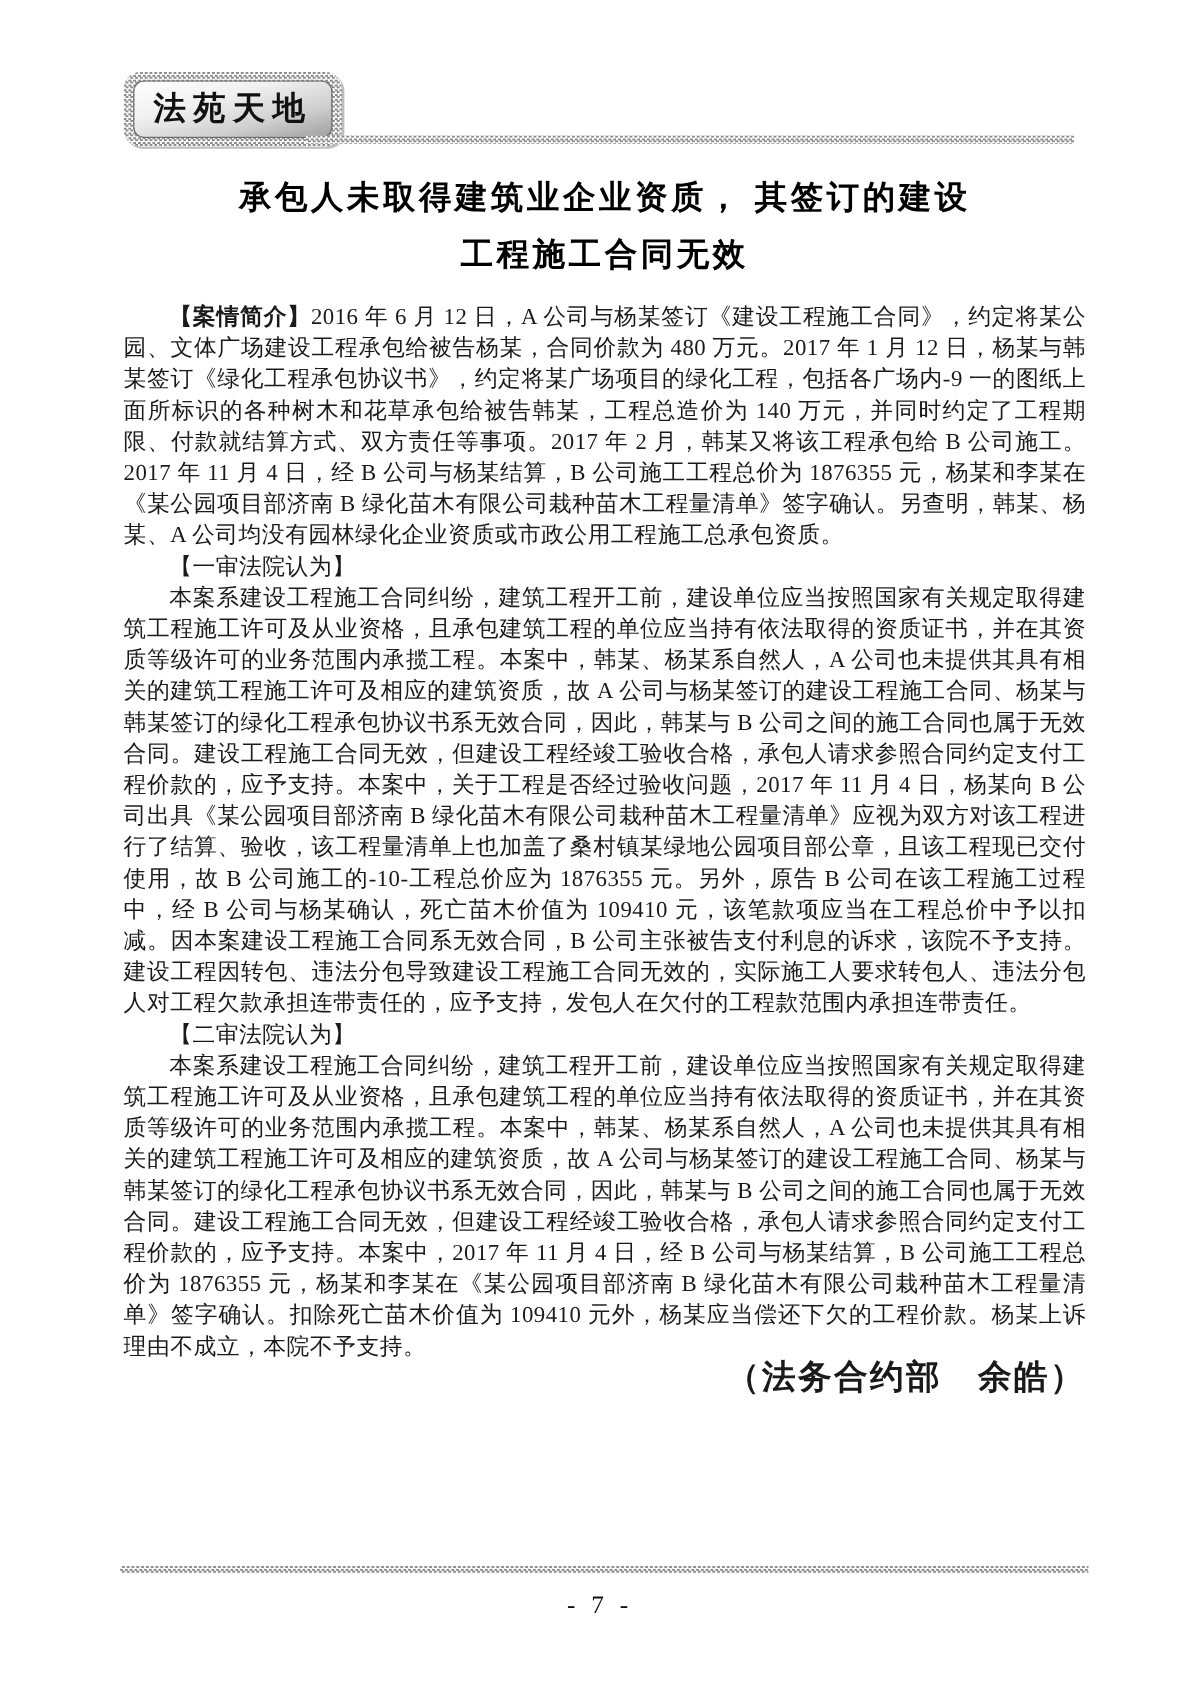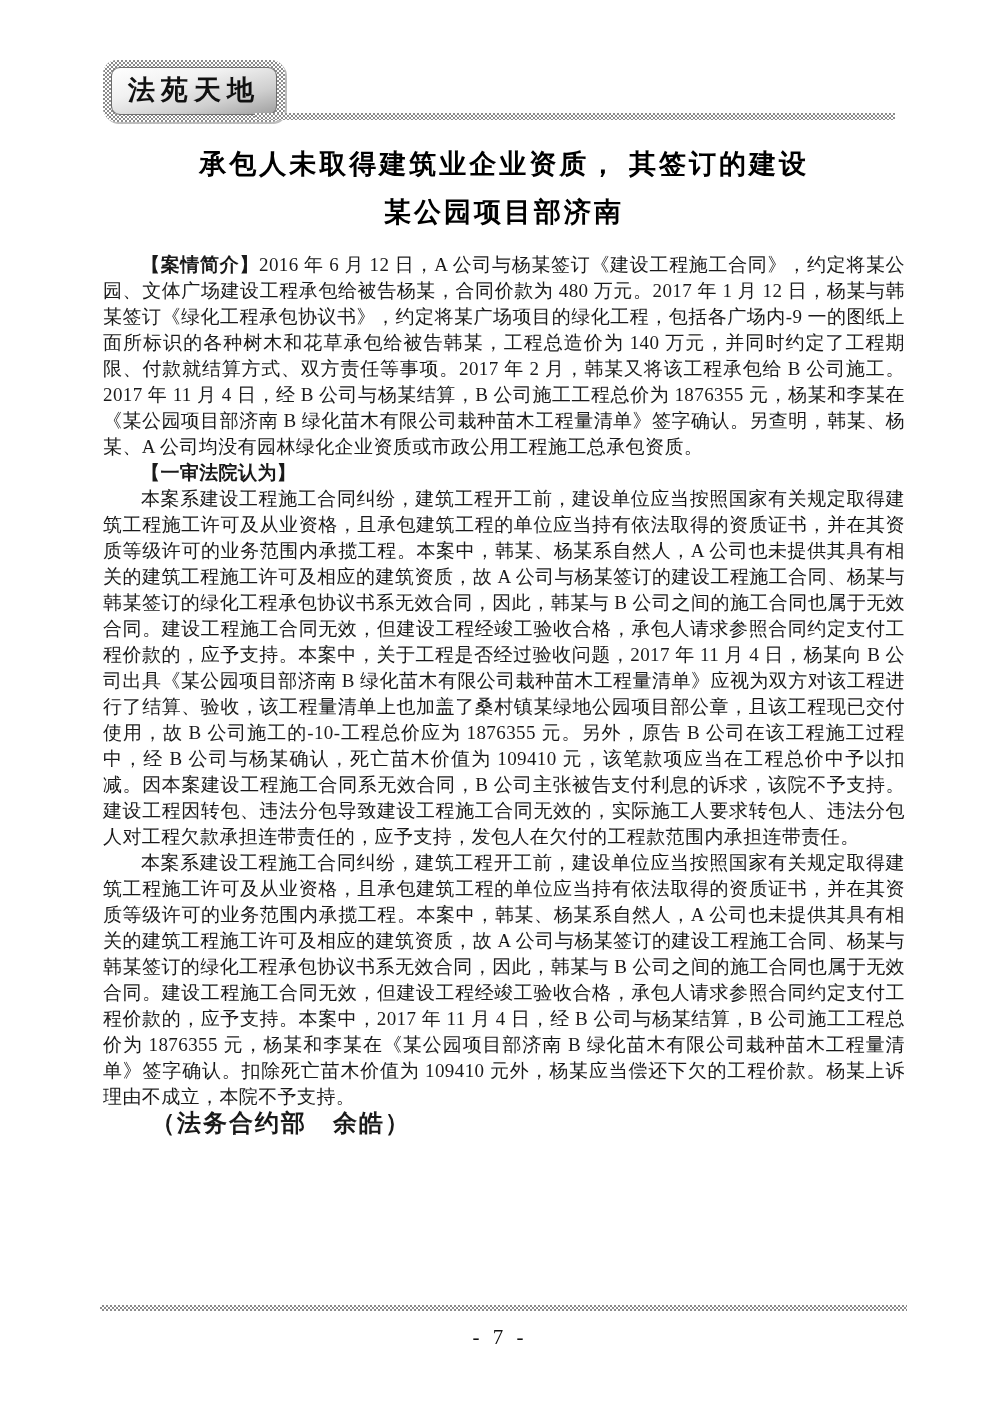--- a/index.html
+++ b/index.html
@@ -77,37 +77,37 @@
     font-size: 19px;
     line-height: 26px;
     text-align: justify;
     letter-spacing: 0.4px;
   }
   .article p {
     margin: 0;
     text-indent: 2em;
   }
   .section-heading {
-    font-weight: bold;
+    font-weight: normal;
     text-indent: 2em;
     margin: 0;
   }
   .inline-label {
     font-weight: bold;
   }
   .attribution {
     text-align: right;
     text-indent: 0;
     margin-top: 4px;
   }
   .signature {
-    text-align: left;
+    text-align: right;
     text-indent: 0;
     font-weight: bold;
-    font-size: 24px;
+    font-size: 28px;
     margin-top: 12px;
     letter-spacing: 2px;
   }
 
   
   .footer-rule {
     position: absolute;
     left: 100px;
     right: 93px;
     top: 1293px;
@@ -131,31 +131,32 @@
 
   <div class="header">
     <div class="badge-outer halftone">
       <div class="badge-inner">法苑天地</div>
     </div>
     <div class="header-rule halftone"></div>
   </div>
 
   <div class="doc-title">
     <div>承包人未取得建筑业企业资质， 其签订的建设</div>
-    <div>某公园项目部济南</div>
+    <div>工程施工合同无效</div>
   </div>
 
   <div class="article">
 
     <p><span class="inline-label">【案情简介】</span><span>2016 年 6 月 12 日，A 公司与杨某签订《建设工程施工合同》，约定将某公园、文体广场建设工程承包给被告杨某，合同价款为 480 万元。2017 年 1 月 12 日，杨某与韩某签订《绿化工程承包协议书》，约定将某广场项目的绿化工程，包括各广场内-9 一的图纸上面所标识的各种树木和花草承包给被告韩某，工程总造价为 140 万元，并同时约定了工程期限、付款就结算方式、双方责任等事项。2017 年 2 月，韩某又将该工程承包给 B 公司施工。2017 年 11 月 4 日，经 B 公司与杨某结算，B 公司施工工程总价为 1876355 元，杨某和李某在《某公园项目部济南 B 绿化苗木有限公司栽种苗木工程量清单》签字确认。另查明，韩某、杨某、A 公司均没有园林绿化企业资质或市政公用工程施工总承包资质。</span></p>
 
     <div class="section-heading">【一审法院认为】</div>
 
     <p>本案系建设工程施工合同纠纷，建筑工程开工前，建设单位应当按照国家有关规定取得建筑工程施工许可及从业资格，且承包建筑工程的单位应当持有依法取得的资质证书，并在其资质等级许可的业务范围内承揽工程。本案中，韩某、杨某系自然人，A 公司也未提供其具有相关的建筑工程施工许可及相应的建筑资质，故 A 公司与杨某签订的建设工程施工合同、杨某与韩某签订的绿化工程承包协议书系无效合同，因此，韩某与 B 公司之间的施工合同也属于无效合同。建设工程施工合同无效，但建设工程经竣工验收合格，承包人请求参照合同约定支付工程价款的，应予支持。本案中，关于工程是否经过验收问题，2017 年 11 月 4 日，杨某向 B 公司出具《某公园项目部济南 B 绿化苗木有限公司栽种苗木工程量清单》应视为双方对该工程进行了结算、验收，该工程量清单上也加盖了桑村镇某绿地公园项目部公章，且该工程现已交付使用，故 B 公司施工的-10-工程总价应为 1876355 元。另外，原告 B 公司在该工程施工过程中，经 B 公司与杨某确认，死亡苗木价值为 109410 元，该笔款项应当在工程总价中予以扣减。因本案建设工程施工合同系无效合同，B 公司主张被告支付利息的诉求，该院不予支持。建设工程因转包、违法分包导致建设工程施工合同无效的，实际施工人要求转包人、违法分包人对工程欠款承担连带责任的，应予支持，发包人在欠付的工程款范围内承担连带责任。</p>
 
+    <div class="section-heading">【二审法院认为】</div>
 
     <p>本案系建设工程施工合同纠纷，建筑工程开工前，建设单位应当按照国家有关规定取得建筑工程施工许可及从业资格，且承包建筑工程的单位应当持有依法取得的资质证书，并在其资质等级许可的业务范围内承揽工程。本案中，韩某、杨某系自然人，A 公司也未提供其具有相关的建筑工程施工许可及相应的建筑资质，故 A 公司与杨某签订的建设工程施工合同、杨某与韩某签订的绿化工程承包协议书系无效合同，因此，韩某与 B 公司之间的施工合同也属于无效合同。建设工程施工合同无效，但建设工程经竣工验收合格，承包人请求参照合同约定支付工程价款的，应予支持。本案中，2017 年 11 月 4 日，经 B 公司与杨某结算，B 公司施工工程总价为 1876355 元，杨某和李某在《某公园项目部济南 B 绿化苗木有限公司栽种苗木工程量清单》签字确认。扣除死亡苗木价值为 109410 元外，杨某应当偿还下欠的工程价款。杨某上诉理由不成立，本院不予支持。</p>
 
 
     <p class="signature">（法务合约部　余皓）</p>
   </div>
 
   <div class="footer-rule halftone"></div>
   <div class="page-number">- 7 -</div>
 

